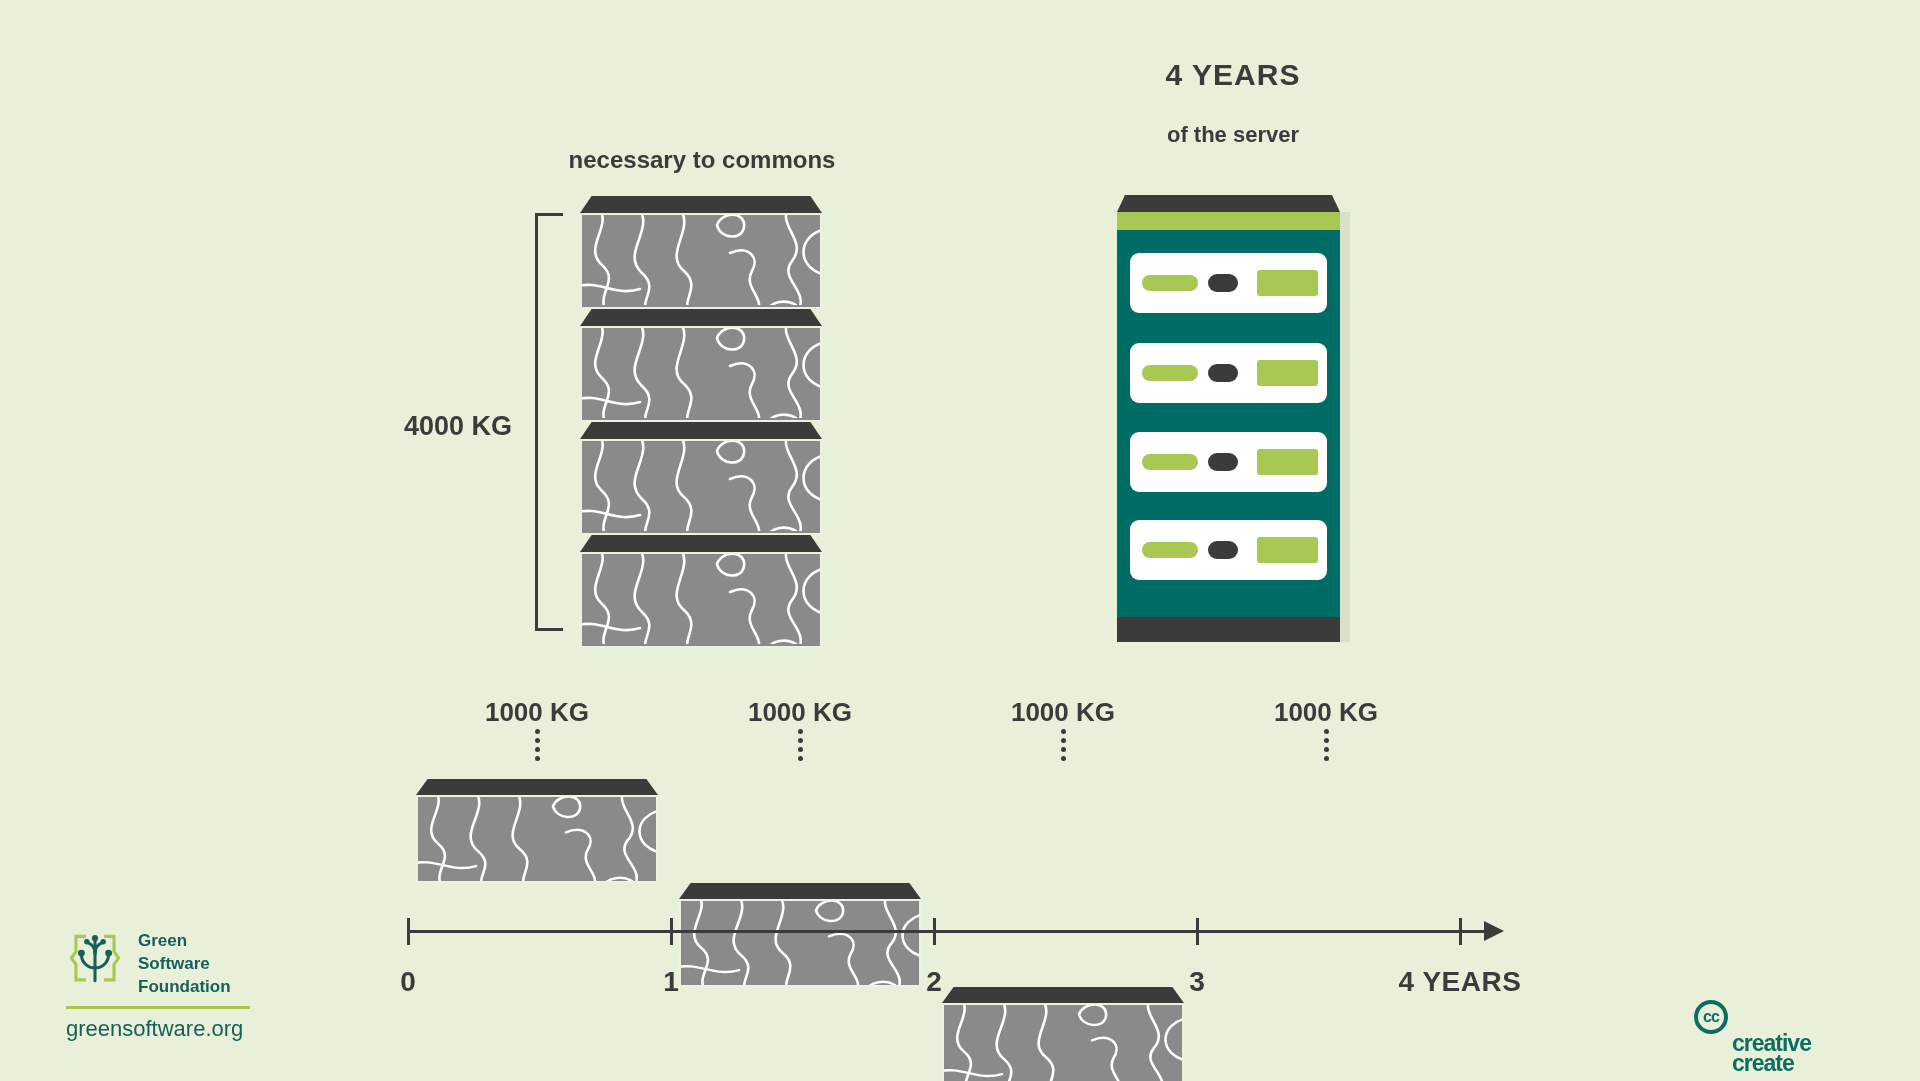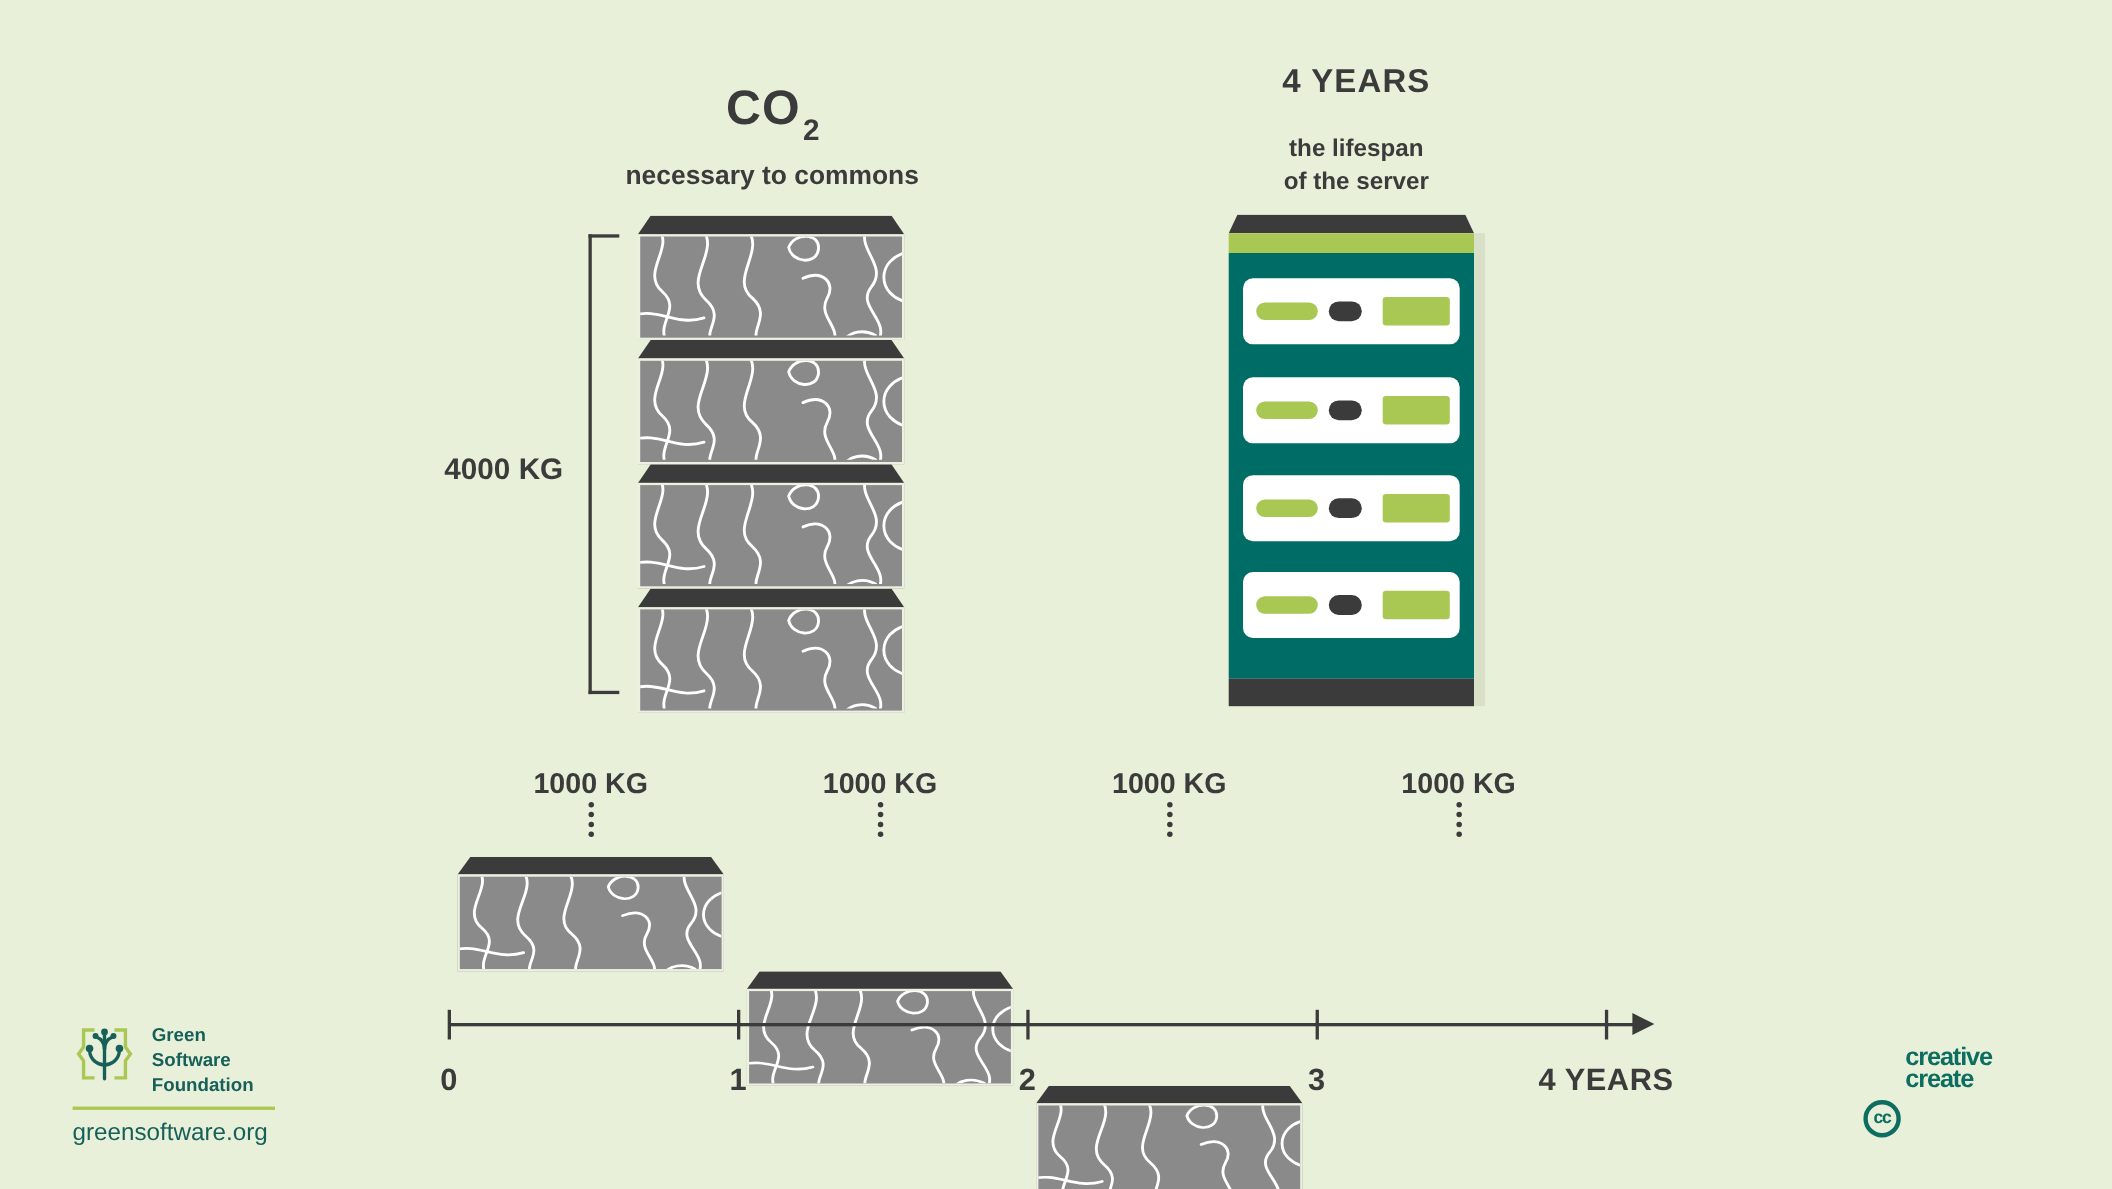--- a/index.html
+++ b/index.html
@@ -69,21 +69,21 @@
   
   .gsf-icon{left:66px;top:930px;width:58px;height:58px}
   .gsf-name{left:138px;top:929px;font-weight:700;font-size:17px;line-height:23px;color:var(--gsf)}
   .gsf-divider{left:66px;top:1006px;width:184px;height:3px;background:var(--green)}
   .gsf-url{left:66px;top:1016px;font-size:22px;color:var(--gsf)}
 
   
   .cc-badge{left:1694px;top:1000px;width:34px;height:34px;border:4px solid var(--cc);border-radius:50%;
             display:flex;align-items:center;justify-content:center;
             font-weight:800;font-size:16px;color:var(--cc);letter-spacing:-1px}
-  .cc-words{left:1732px;top:950px;font-weight:800;font-size:23px;line-height:20px;
+  .cc-words{left:1732px;top:1033px;font-weight:800;font-size:23px;line-height:20px;
             letter-spacing:-1px;color:var(--cc)}
 </style>
 </head>
 <body>
 
 <svg style="position:absolute;width:0;height:0" aria-hidden="true">
   <defs>
     <g id="topo" fill="none" stroke="#FFFFFF" stroke-width="2.6" stroke-linecap="round">
       <path d="M18 -6 C34 12 2 34 22 52 C40 68 16 80 26 98"></path>
       <path d="M58 -6 C76 16 40 40 62 60 C80 76 58 88 68 98"></path>
@@ -93,21 +93,20 @@
       <path d="M208 -6 C198 14 228 28 212 48 C198 66 230 78 218 98"></path>
       <path d="M246 16 C216 22 216 56 246 62"></path>
       <path d="M-6 74 C20 66 34 84 60 76"></path>
       <path d="M186 98 C192 88 206 86 216 92"></path>
     </g>
   </defs>
 </svg>
 
 <div class="canvas">
 
-  <div class="abs center co2-title"><span>CO</span><span class="sub">2</span></div>
   <div class="abs center co2-subtitle">necessary to commons</div>
 
   <div class="abs bracket"></div>
   <div class="abs label-4000">4000 KG</div>
 
   <div class="abs stack">
     <div class="block block-lg">
       <div class="block-top"></div>
       <div class="block-front">
           <svg class="pattern" viewBox="0 0 240 92" preserveAspectRatio="none">
@@ -136,21 +135,20 @@
       <div class="block-front">
           <svg class="pattern" viewBox="0 0 240 92" preserveAspectRatio="none">
             <use href="#topo"></use>
           </svg>
         </div>
     </div>
   </div>
 
   <div class="abs center server-title">4 YEARS</div>
   <div class="abs center server-subtitle">
-    <div>the lifespan</div>
     <div>of the server</div>
   </div>
 
   <div class="abs server">
     <div class="srv-top"></div>
     <div class="srv-band"></div>
     <div class="srv-body"></div>
     <div class="srv-side"></div>
     <div class="srv-foot"></div>
     <div class="slot" style="top:58px">

